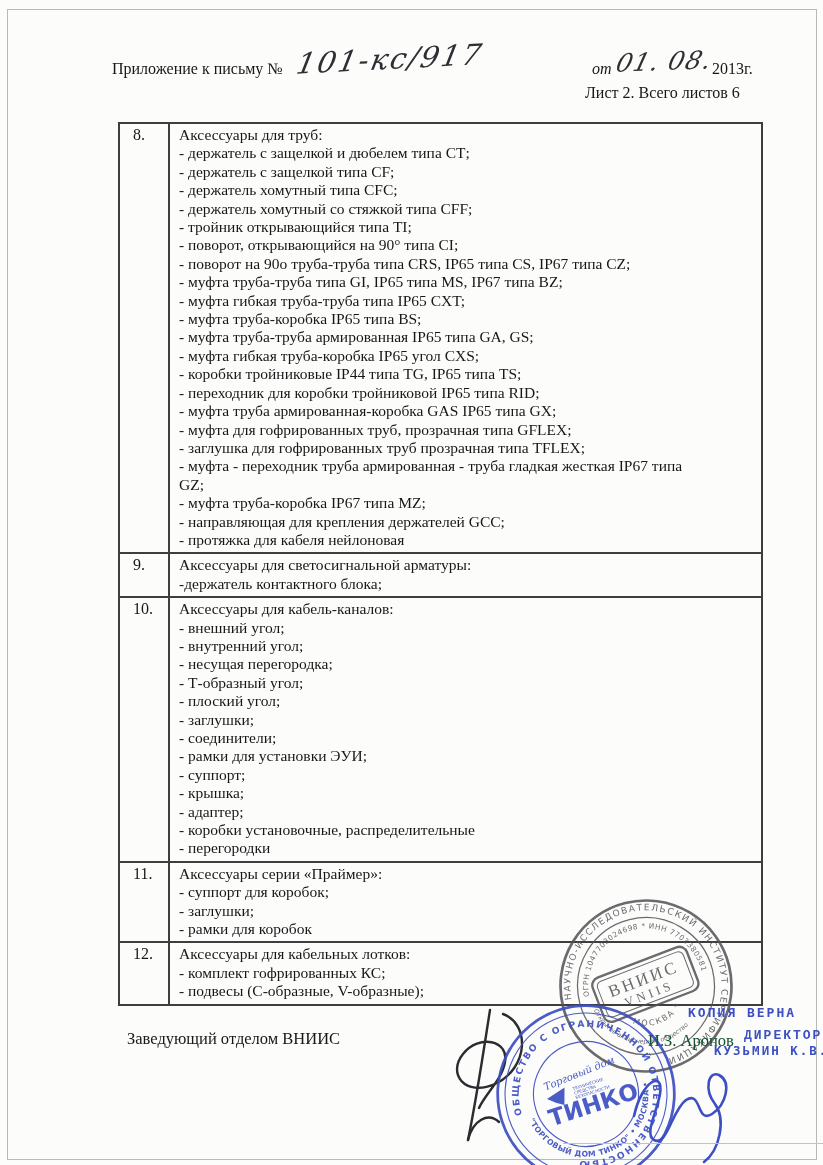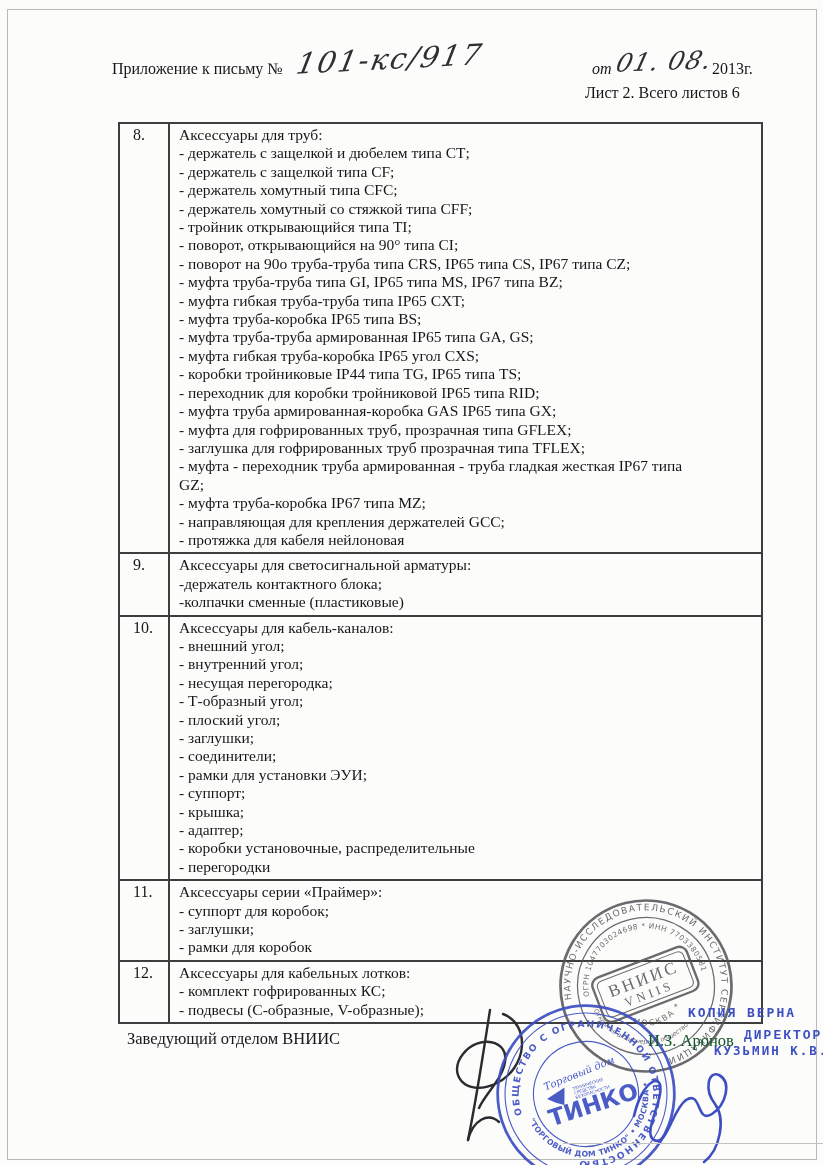--- a/index.html
+++ b/index.html
@@ -124,21 +124,20 @@
           <div class="line">- муфта труба-коробка IP67 типа MZ;</div>
           <div class="line">- направляющая для крепления держателей GCC;</div>
           <div class="line">- протяжка для кабеля нейлоновая</div>
         </div>
       </div>
       <div class="t-row">
         <div class="num-cell">9.</div>
         <div class="content-cell">
           <div class="line">Аксессуары для светосигнальной арматуры:</div>
           <div class="line">-держатель контактного блока;</div>
-          <div class="line">-колпачки сменные (пластиковые)</div>
         </div>
       </div>
       <div class="t-row">
         <div class="num-cell">10.</div>
         <div class="content-cell">
           <div class="line">Аксессуары для кабель-каналов:</div>
           <div class="line">- внешний угол;</div>
           <div class="line">- внутренний угол;</div>
           <div class="line">- несущая перегородка;</div>
           <div class="line">- Т-образный угол;</div>

